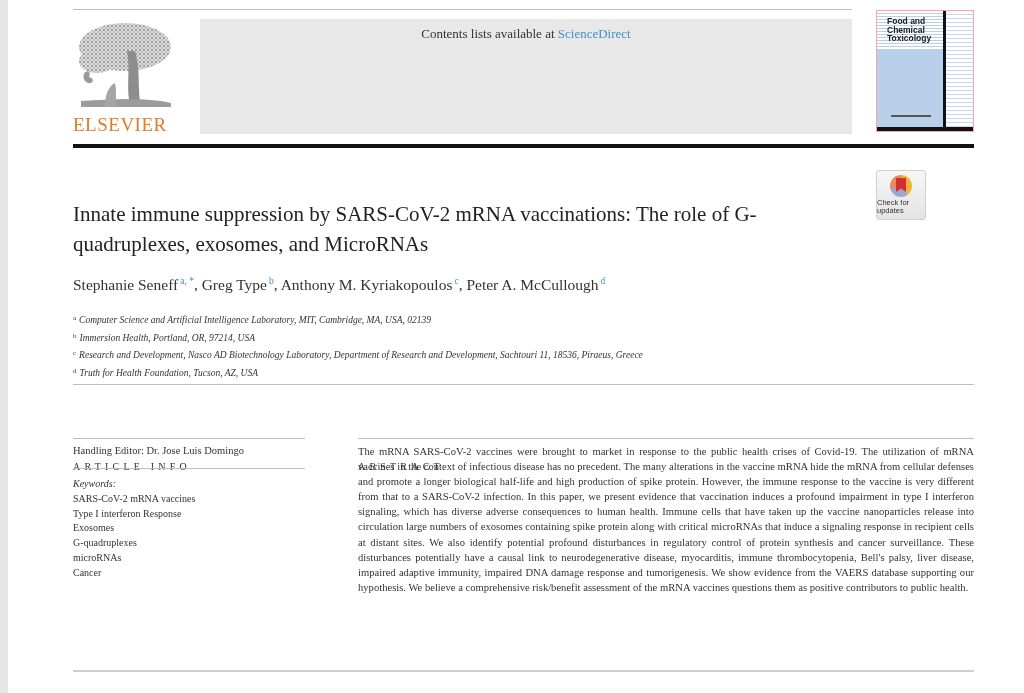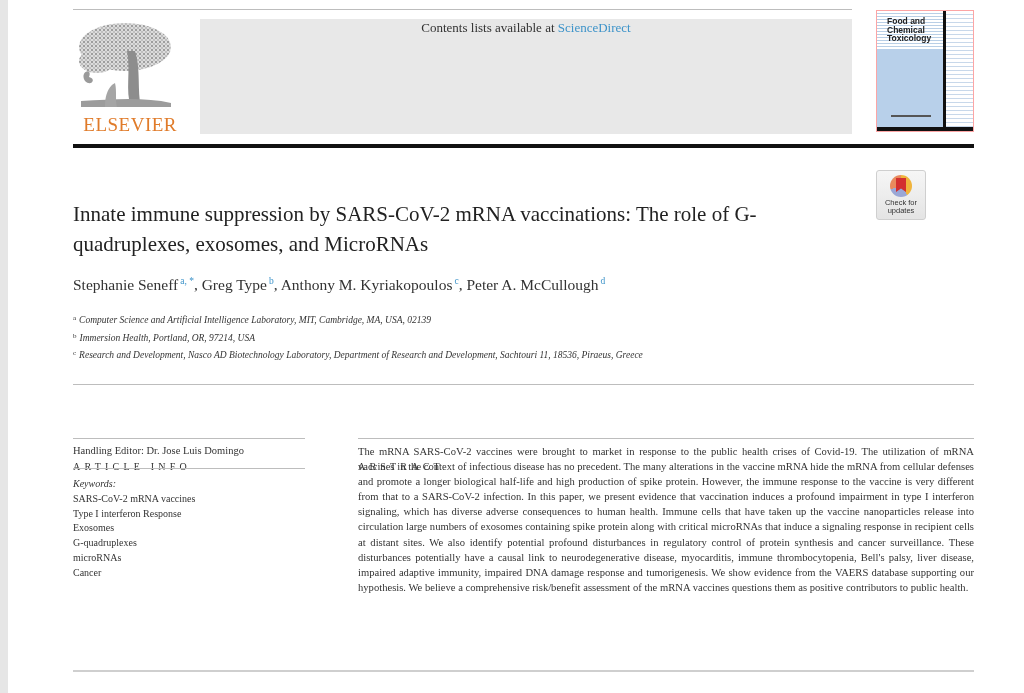--- a/index.html
+++ b/index.html
@@ -5,25 +5,25 @@
   * { box-sizing: border-box; margin: 0; padding: 0; }
   html, body { width: 1024px; height: 693px; overflow: hidden; background: #ffffff; }
   body { position: relative; font-family: "Liberation Serif", "DejaVu Serif", serif; color: #333; }
 
   .left-margin { position: absolute; left: 0; top: 0; width: 8px; height: 693px; background: #e6e6e6; }
 
   
   .top-rule { position: absolute; left: 73px; top: 9px; width: 779px; height: 1px; background: #bdbdbd; }
   .publisher-logo { position: absolute; left: 73px; top: 19px; width: 104px; height: 116px; }
   .tree { position: absolute; left: 2px; top: 2px; width: 98px; height: 88px; }
-  .elsevier-word { position: absolute; left: 0; top: 95px; width: 104px; text-align: right;
+  .elsevier-word { position: absolute; left: 0; top: 95px; width: 104px; text-align: left;
     font-family: "Liberation Serif", serif; font-size: 19px; color: #e07b2a; letter-spacing: 0.5px; }
 
   .journal-banner { position: absolute; left: 200px; top: 19px; width: 652px; height: 115px; background: #e8e8e8; }
-  .contents-line { position: absolute; top: 0; left: 0; width: 100%; text-align: center; font-size: 13px; color: #333; padding-top: 1px; }
+  .contents-line { position: absolute; top: 0; left: 0; width: 100%; text-align: center; font-size: 13px; color: #333; padding-top: 7px; }
   .contents-line .link { color: #3d93c9; }
   .journal-title { position: absolute; top: 41px; left: 0; width: 100%; text-align: center; font-size: 22px; color: #222; }
   .homepage-line { position: absolute; top: 98px; left: 0; width: 100%; text-align: center;
     font-family: "Liberation Sans", sans-serif; font-size: 13px; color: #333; }
   .homepage-line .link { color: #3d93c9; }
 
   .cover { position: absolute; left: 876px; top: 10px; width: 98px; height: 122px; background: #fff; border: 1px solid #fca5a5; overflow: hidden; }
   .cover-main { position: absolute; left: 0; top: 0; width: 66px; height: 116px; }
   .cover-stripes { position: absolute; left: 0; top: 0; width: 66px; height: 38px;
     background: repeating-linear-gradient(#ffffff 0 2px, #b9cfe6 2px 3px); }
@@ -39,21 +39,21 @@
   .thick-rule { position: absolute; left: 73px; top: 144px; width: 901px; height: 4px; background: #111; }
 
   
   .article-title { position: absolute; left: 73px; top: 199px; width: 790px; font-size: 21px; line-height: 30px; color: #222; }
   .check-updates { position: absolute; left: 876px; top: 170px; width: 50px; height: 50px; border: 1px solid #cfcfcf; border-radius: 3px;
     background: linear-gradient(#f6f6f6, #e4e4e4); }
   .cu-circle { position: absolute; left: 13px; top: 4px; width: 22px; height: 22px; border-radius: 50%;
     background: conic-gradient(#f0b43c 0 40%, #9aa7d6 40% 70%, #e98a5d 70% 100%); }
   .cu-ribbon { position: absolute; left: 19px; top: 7px; width: 10px; height: 14px; background: #d32f2f;
     clip-path: polygon(0 0, 100% 0, 100% 100%, 50% 75%, 0 100%); }
-  .cu-text { position: absolute; left: 0; top: 28px; width: 100%; text-align: center; font-family: "Liberation Sans", sans-serif;
+  .cu-text { position: absolute; left: 0; top: 28px; width: 100%; text-align: left; font-family: "Liberation Sans", sans-serif;
     font-size: 7.5px; line-height: 8px; color: #333; }
 
   .authors { position: absolute; left: 73px; top: 276px; font-size: 15.5px; color: #333; white-space: nowrap; }
   .authors sup { font-size: 9.5px; color: #3d93c9; vertical-align: 6px; margin-left: 2px; }
 
   .affiliations { position: absolute; left: 73px; top: 311px; font-size: 9.5px; font-style: italic; color: #333; line-height: 15.5px; }
   .affiliations sup { font-style: normal; font-size: 7px; vertical-align: 3px; margin-right: 3px; }
 
   .mid-rule { position: absolute; left: 73px; top: 384px; width: 901px; height: 1px; background: #bdbdbd; }
 
@@ -138,20 +138,21 @@
   <span>Stephanie Seneff</span><sup>a, *</sup><span>, </span>
   <span>Greg Type</span><sup>b</sup><span>, </span>
   <span>Anthony M. Kyriakopoulos</span><sup>c</sup><span>, </span>
   <span>Peter A. McCullough</span><sup>d</sup>
 </div>
 
 <div class="affiliations">
   <div><sup>a</sup><span>Computer Science and Artificial Intelligence Laboratory, MIT, Cambridge, MA, USA, 02139</span></div>
   <div><sup>b</sup><span>Immersion Health, Portland, OR, 97214, USA</span></div>
   <div><sup>c</sup><span>Research and Development, Nasco AD Biotechnology Laboratory, Department of Research and Development, Sachtouri 11, 18536, Piraeus, Greece</span></div>
+  <div><sup>d</sup><span>Truth for Health Foundation, Tucson, AZ, USA</span></div>
 </div>
 
 <div class="mid-rule"></div>
 
 <div class="section-head info-head">ARTICLE INFO</div>
 <div class="info-rule1"></div>
 <div class="handling-editor">Handling Editor: Dr. Jose Luis Domingo</div>
 <div class="info-rule2"></div>
 <div class="keywords">
   <div class="kw-label">Keywords:</div>

